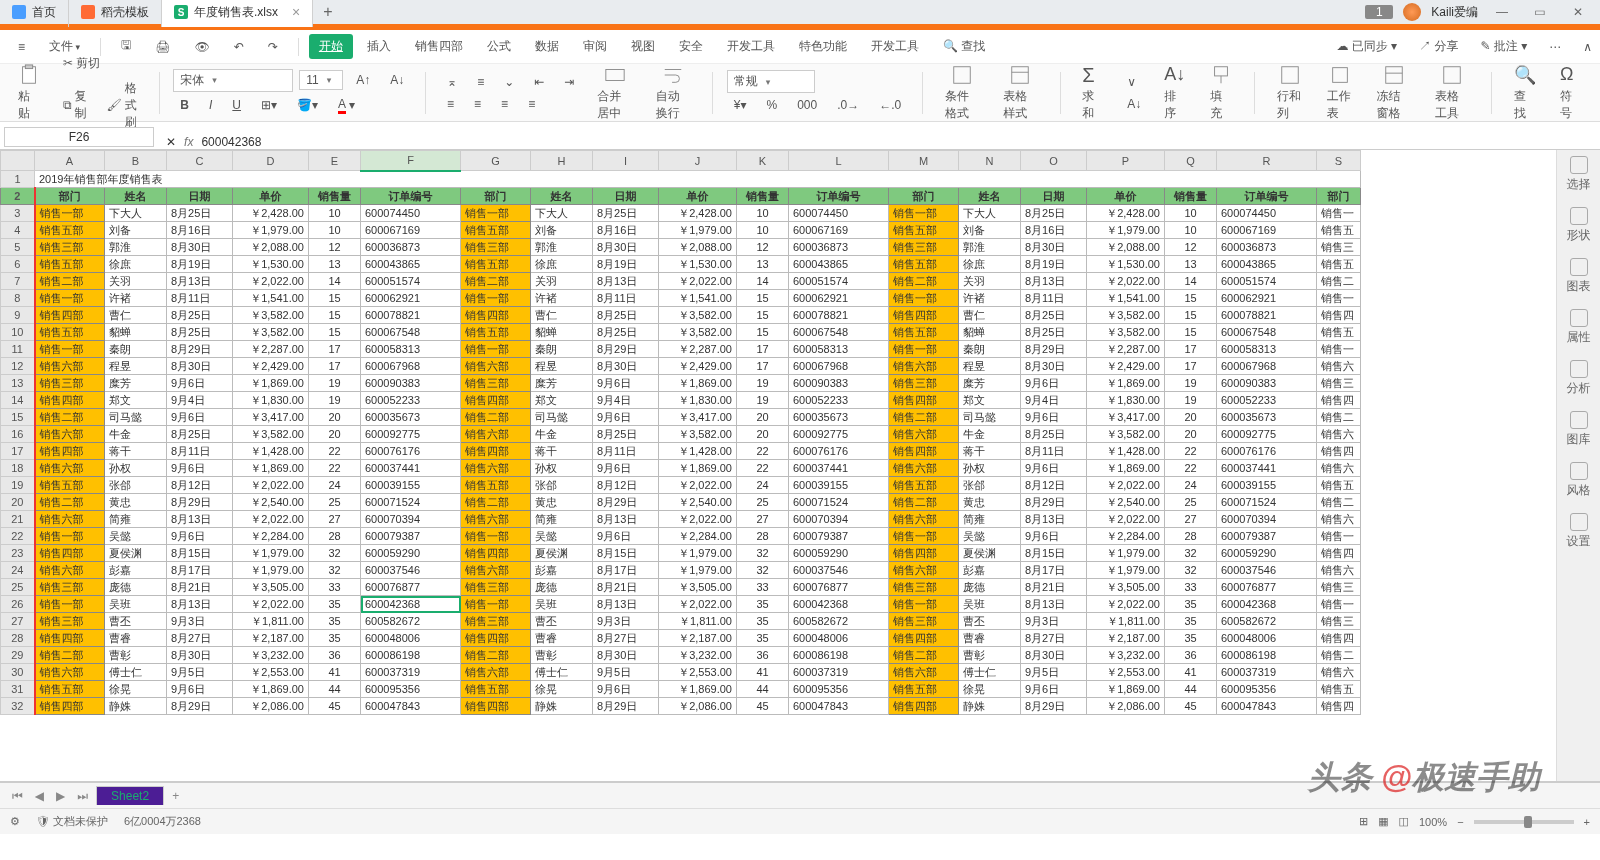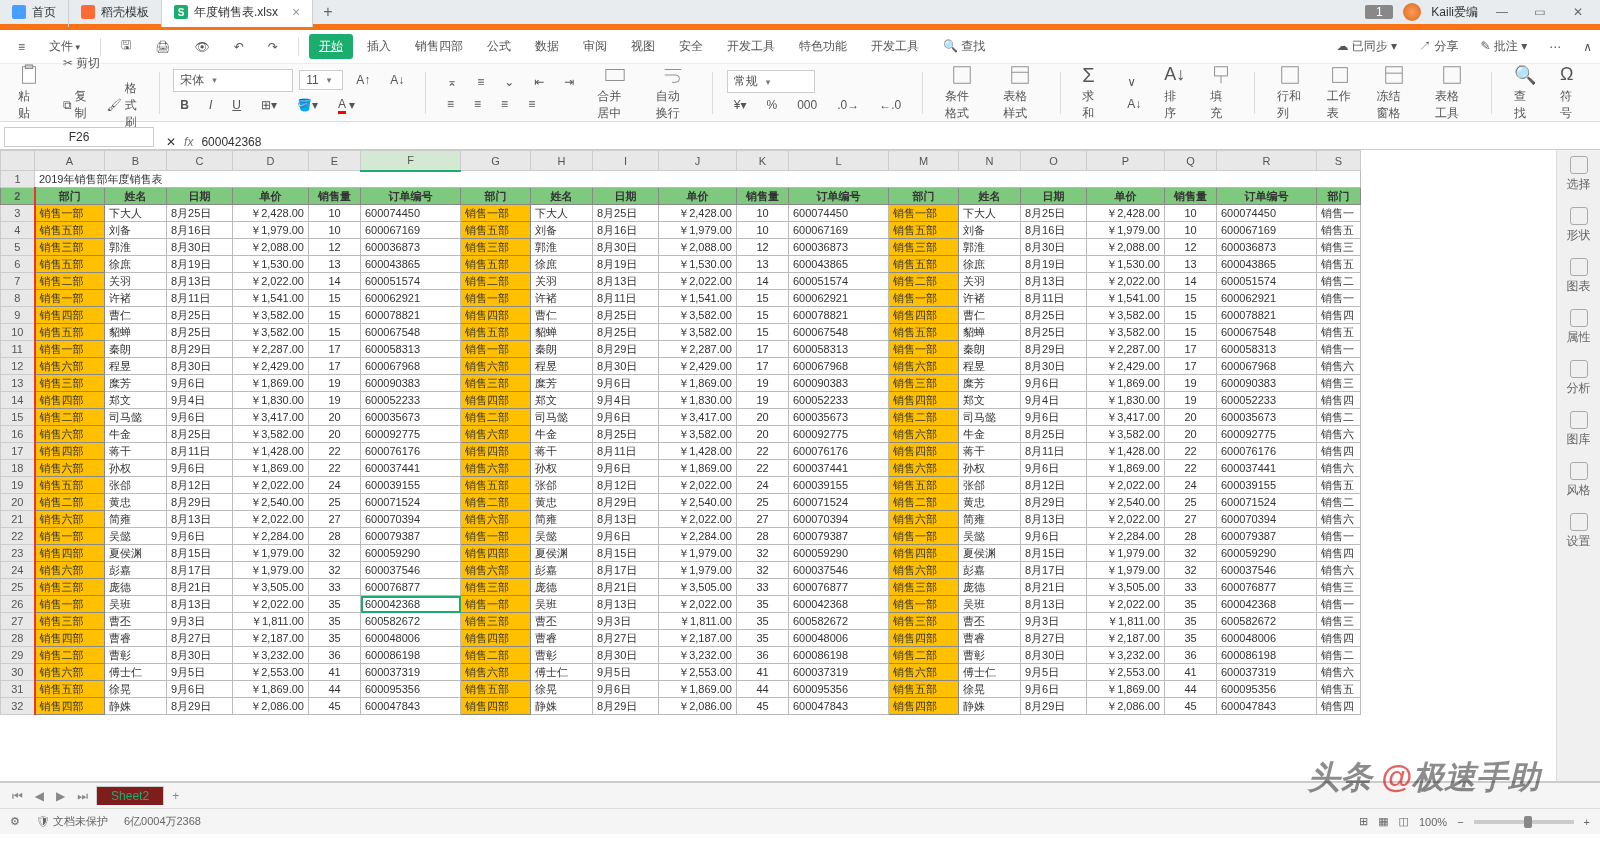--- a/index.html
+++ b/index.html
@@ -47,21 +47,21 @@
 .corner { width:34px; background:#e8e8e8; border:1px solid #ccc; position:sticky; left:0; }
 td { border:1px solid #bbb; height:17px; font-size:11px; padding:0 4px; white-space:nowrap; overflow:hidden; }
 .hdr-row td { background:#7fc97f; text-align:center; font-weight:bold; border:1px solid #888; }
 .dept { background:#ffc000; border:1px solid #888; text-align:left; }
 .red-border-l { border-left:2px solid #e33 !important; }
 .active-cell { outline:2px solid #1aad6e; outline-offset:-2px; }
 .num { text-align:right; }
 .ctr { text-align:center; }
 .sheet-tabs { height:26px; display:flex; align-items:center; border-top:1px solid #ccc; background:#f5f5f5; padding:0 8px; gap:4px; }
 .st-nav { color:#888; padding:0 4px; }
-.st-tab { padding:2px 14px; background:#7f1d1d; border:1px solid #ccc; border-bottom:none; color:#1aad6e; }
+.st-tab { padding:2px 14px; background:#4c1d95; border:1px solid #ccc; border-bottom:none; color:#1aad6e; }
 .statusbar { height:26px; display:flex; align-items:center; background:#f5f5f5; padding:0 10px; gap:16px; color:#666; font-size:11px; border-top:1px solid #ddd; }
 .statusbar .right { margin-left:auto; display:flex; align-items:center; gap:10px; }
 .zoom-slider { width:100px; height:4px; background:#ccc; position:relative; }
 .zoom-slider::after { content:""; position:absolute; left:50%; top:-4px; width:8px; height:12px; background:#888; border-radius:2px; }
 .watermark { position:absolute; right:60px; bottom:60px; font-size:32px; font-weight:bold; color:rgba(0,0,0,0.45); font-style:italic; pointer-events:none; }
 .watermark .red { color:rgba(220,30,30,0.7); }
 svg { display:block; }
 </style>
 </head>
 <body>

